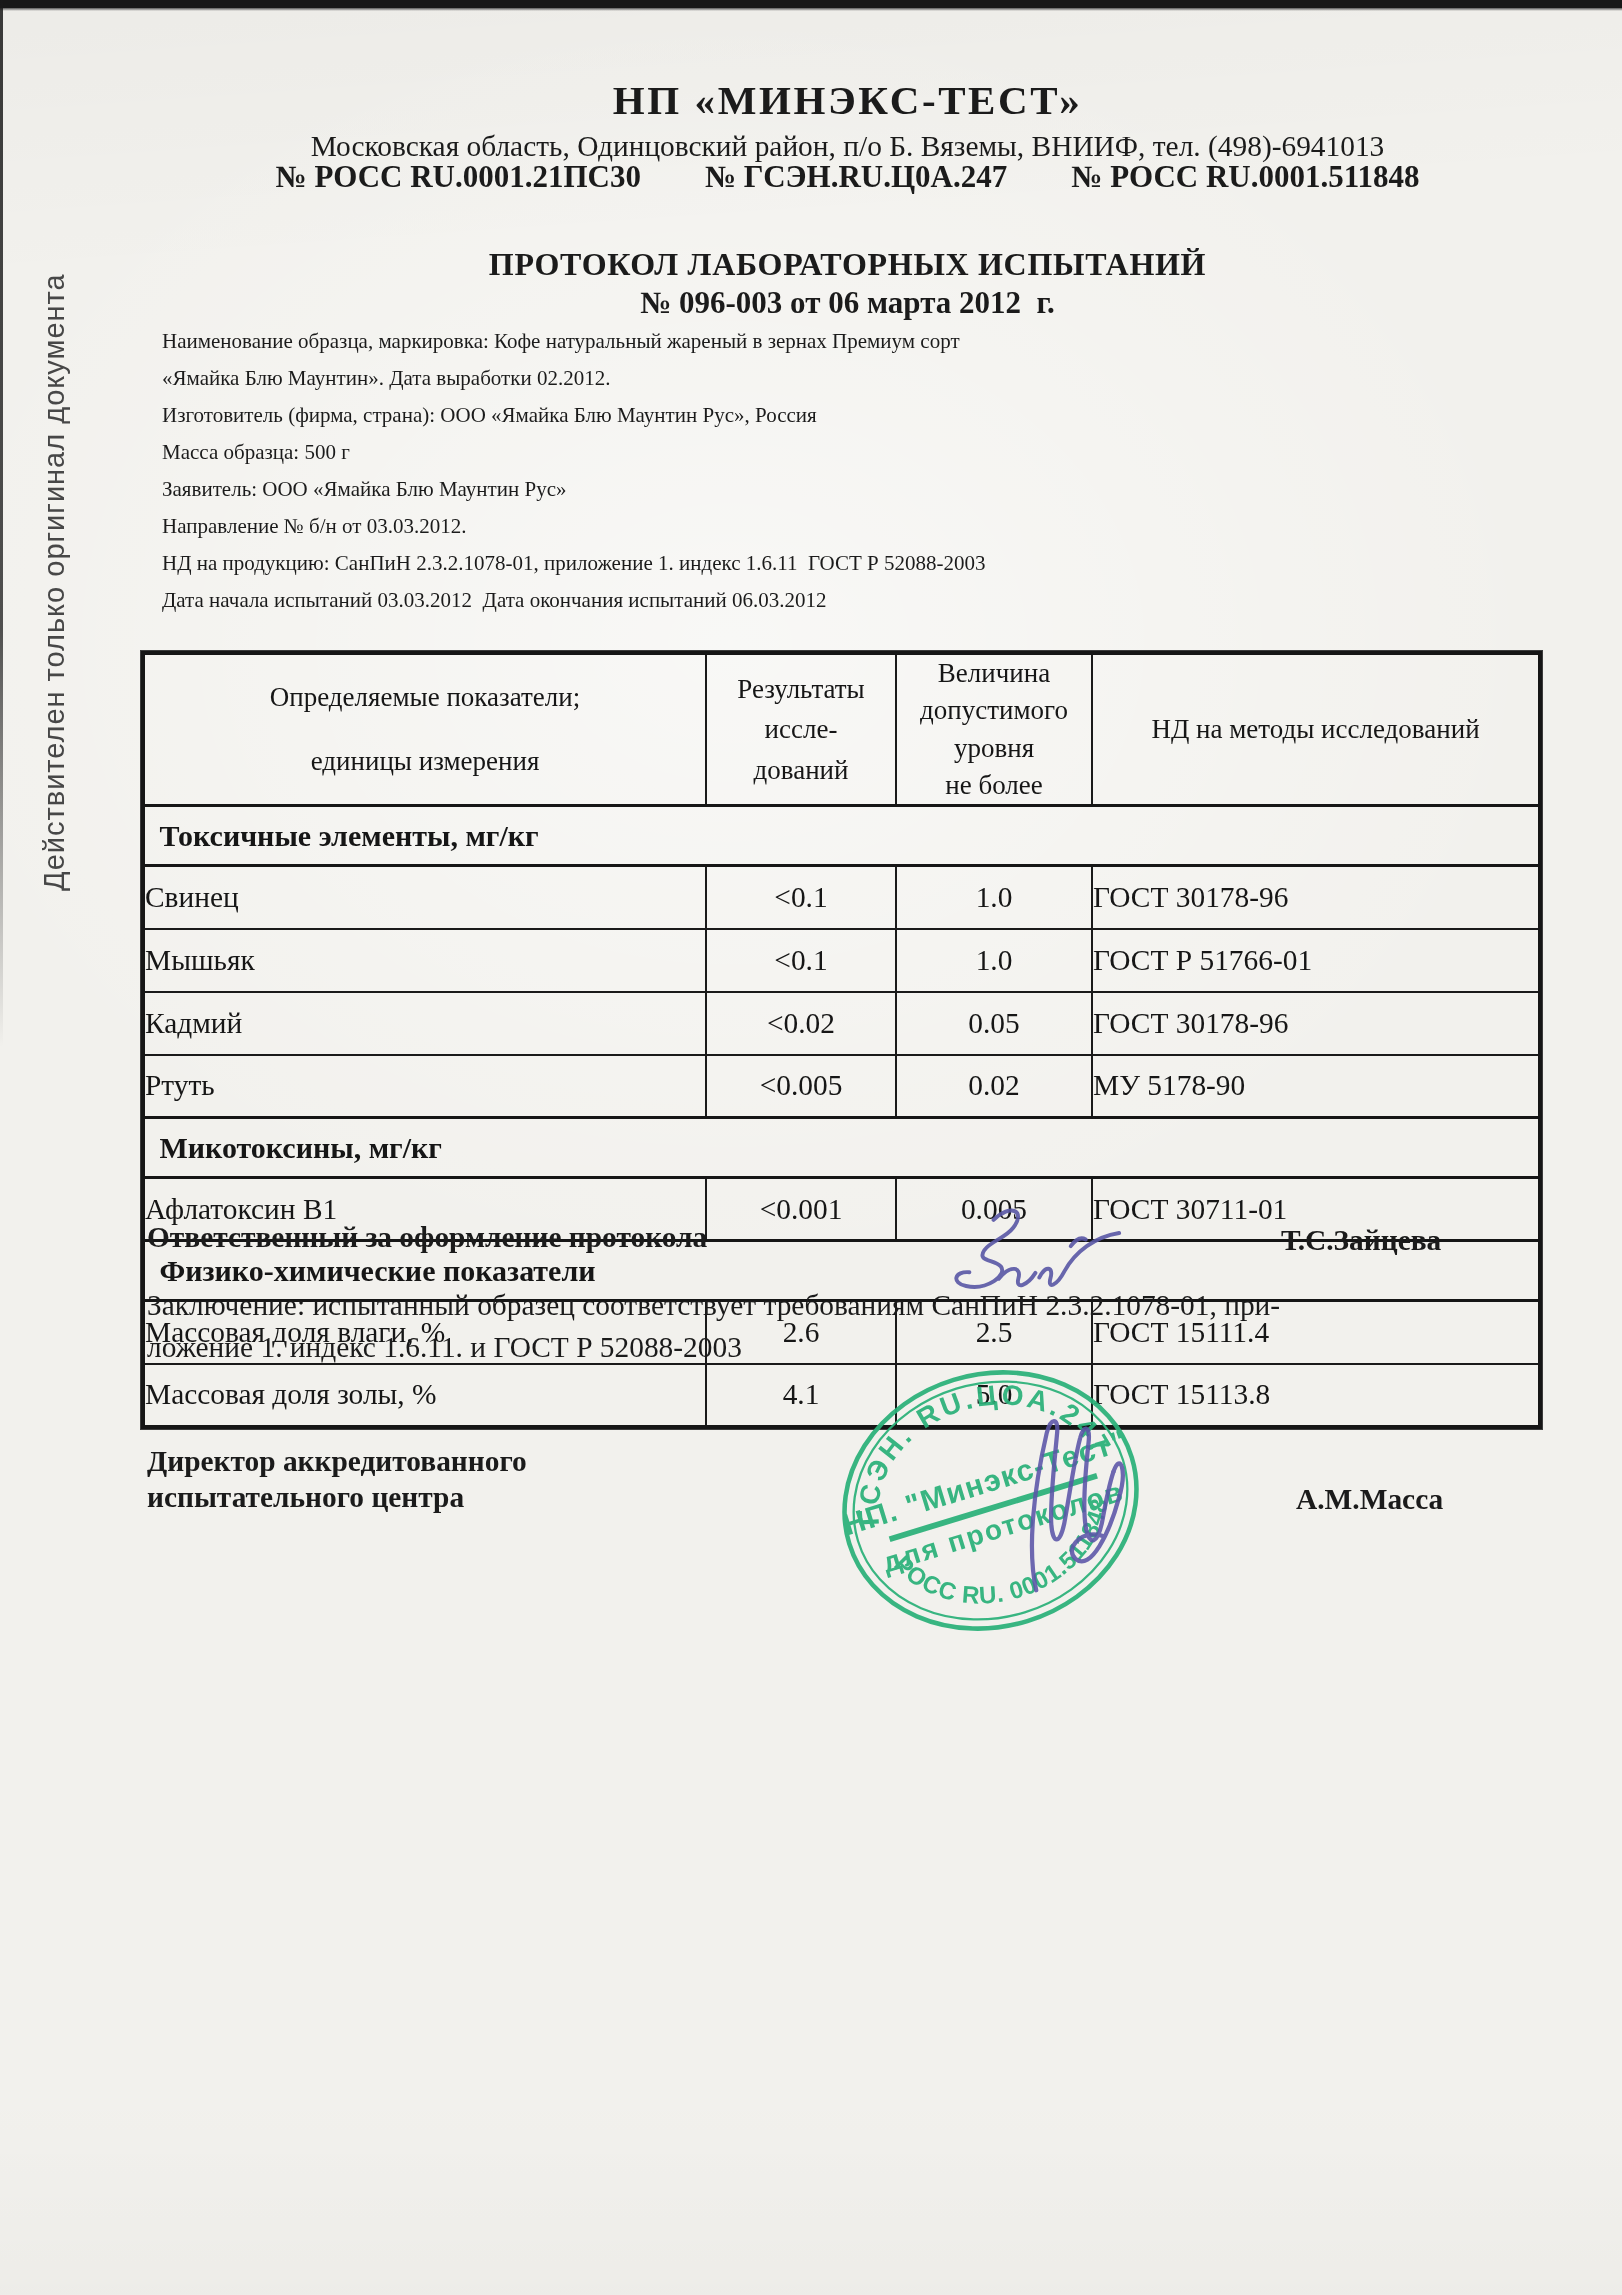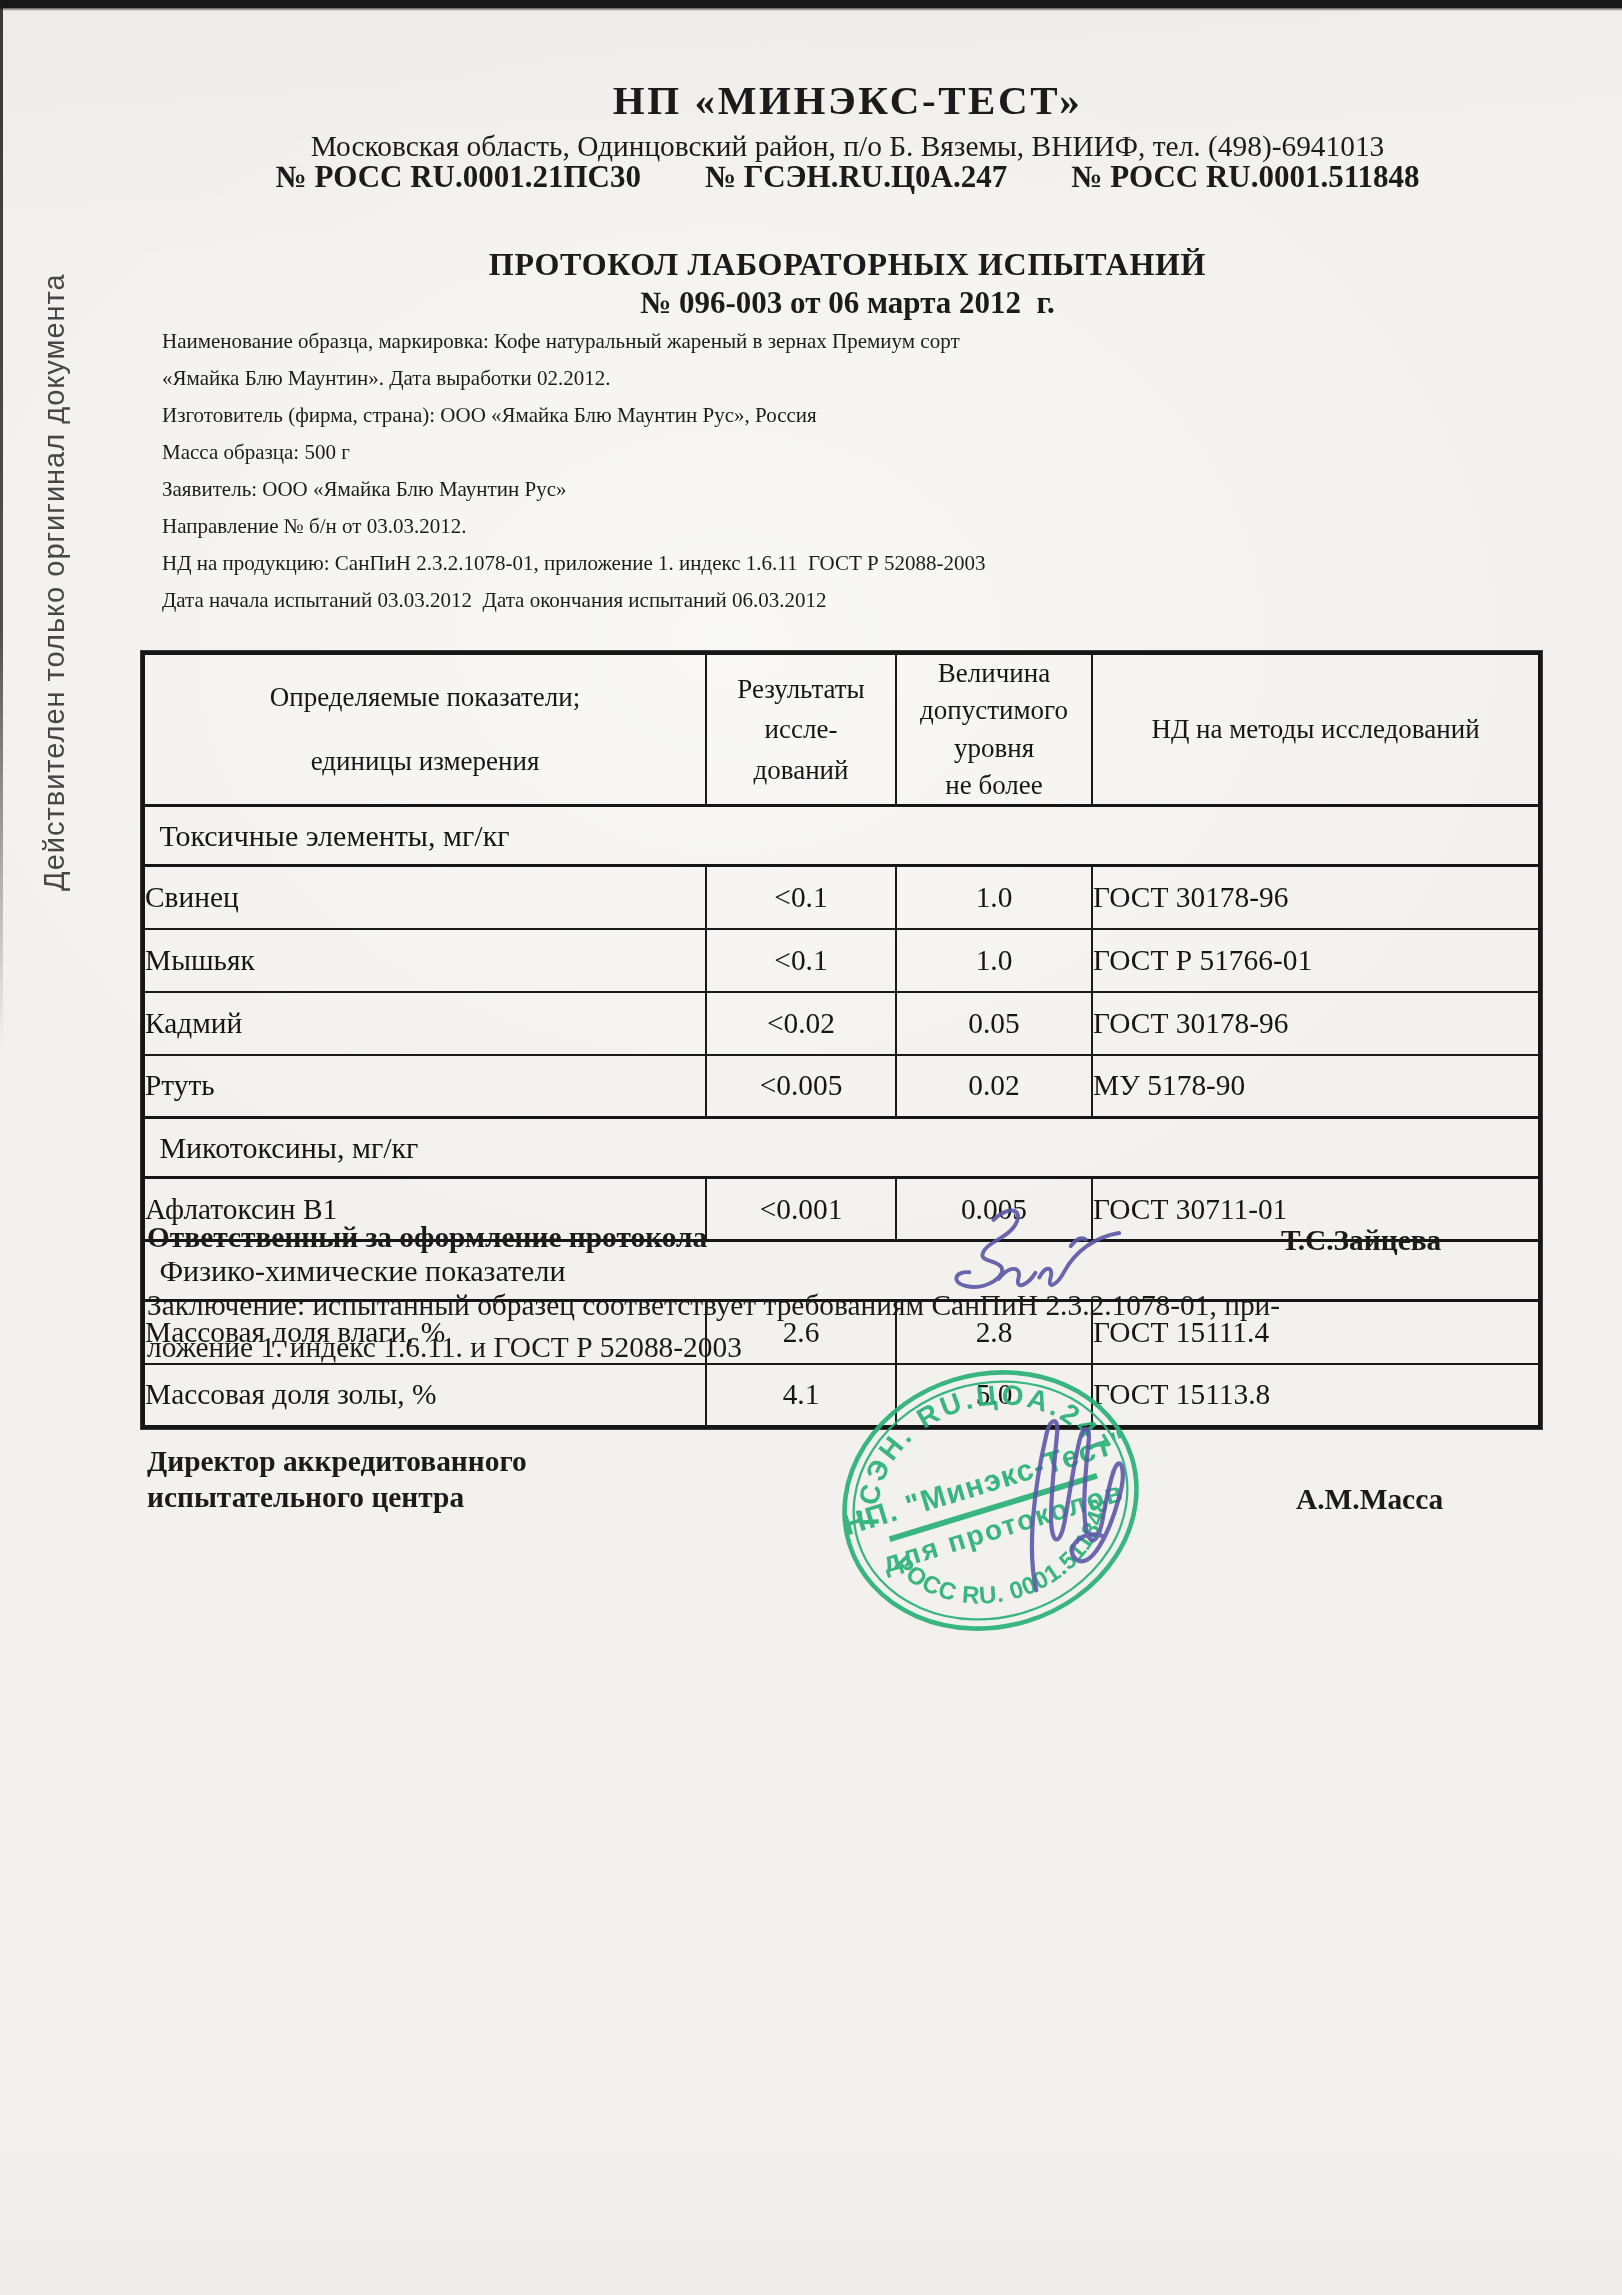--- a/index.html
+++ b/index.html
@@ -48,21 +48,21 @@
   table.results col.c3{width:196px;} table.results col.c4{width:448px;}
   table.results td,table.results th{
     border:2.6px solid #1a1a1a;vertical-align:middle;padding:0;font-weight:normal;
   }
   table.results{border:4.6px solid #161616;outline:0.7px solid #3c3c3c;}
   table.results thead tr{height:131px;}
   table.results thead th{font-size:27px;text-align:center;border-bottom:3.9px solid #161616;}
   .hdr-pre{white-space:pre-line;}
   .th1{line-height:2.35;} .th2{line-height:1.5;} .th3{line-height:1.38;}
   tr.section-row{height:60px;}
-  tr.section-row td{font-weight:normal;text-align:left;padding-left:14.4px;font-size:30px;border-bottom:3.3px solid #161616;border-top:3.3px solid #161616;}
+  tr.section-row td{font-weight:bold;text-align:left;padding-left:14.4px;font-size:30px;border-bottom:3.3px solid #161616;border-top:3.3px solid #161616;}
   tr.data-row{height:63px;}
   td.cell-name{text-align:left;padding-left:14.4px;}
   td.cell-center{text-align:center;}
   td.cell-method{text-align:left;padding-left:29px;}
   
   .abs{position:absolute;}
   .bold45{font-size:29.4px;font-weight:bold;}
   .reg45{font-size:29.4px;white-space:pre-wrap;}
   
   .stamp-svg{position:absolute;left:830px;top:1360px;opacity:0.93;}
@@ -160,21 +160,21 @@
         <td class="cell-center">&lt;0.001</td>
         <td class="cell-center">0.005</td>
         <td class="cell-method">ГОСТ 30711-01</td>
       </tr>
       <tr class="section-row">
         <td colspan="4">Физико-химические показатели</td>
       </tr>
       <tr class="data-row">
         <td class="cell-name">Массовая доля влаги, %</td>
         <td class="cell-center">2.6</td>
-        <td class="cell-center">2.8</td>
+        <td class="cell-center">2.5</td>
         <td class="cell-method">ГОСТ 15111.4</td>
       </tr>
       <tr class="data-row">
         <td class="cell-name">Массовая доля золы, %</td>
         <td class="cell-center">4.1</td>
         <td class="cell-center">5.0</td>
         <td class="cell-method">ГОСТ 15113.8</td>
       </tr>
     </tbody>
   </table>

